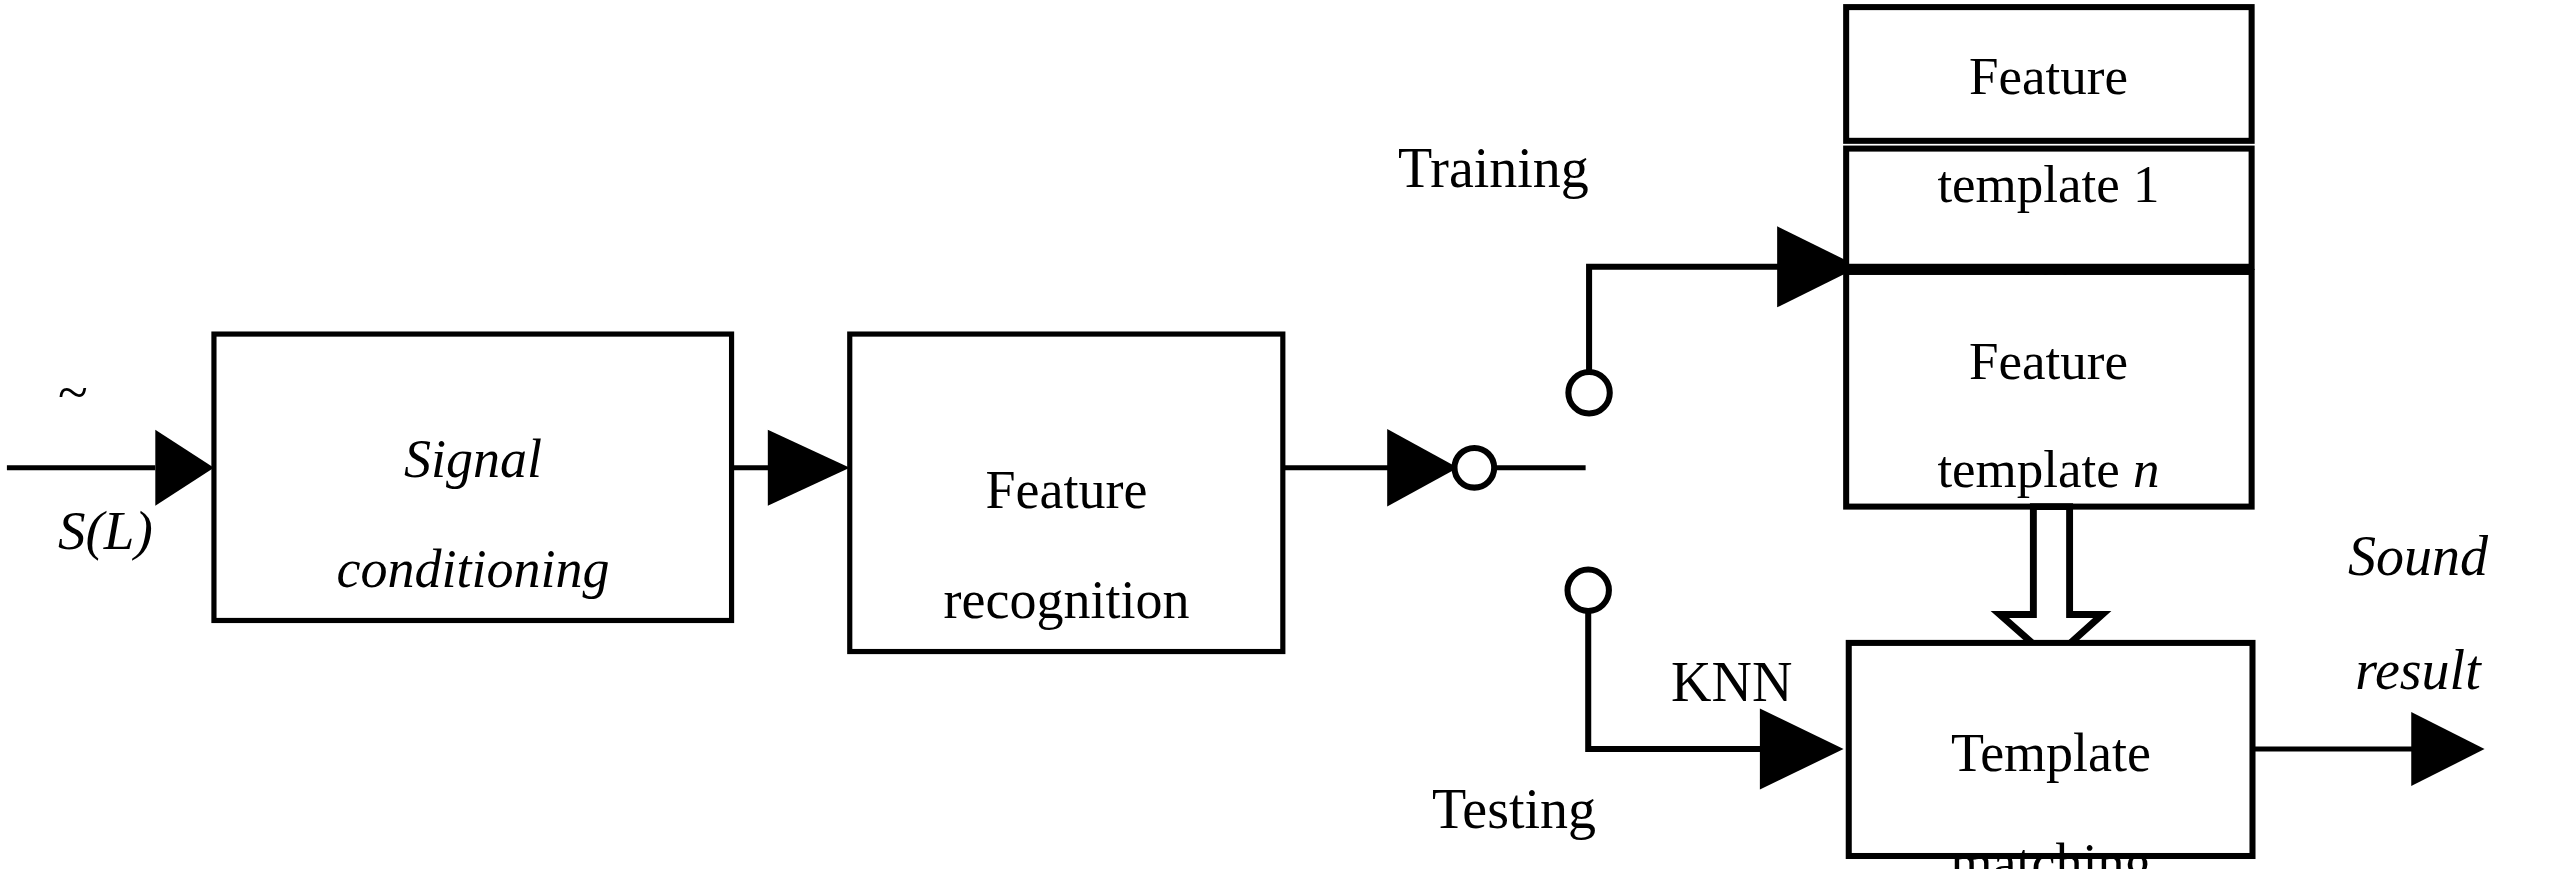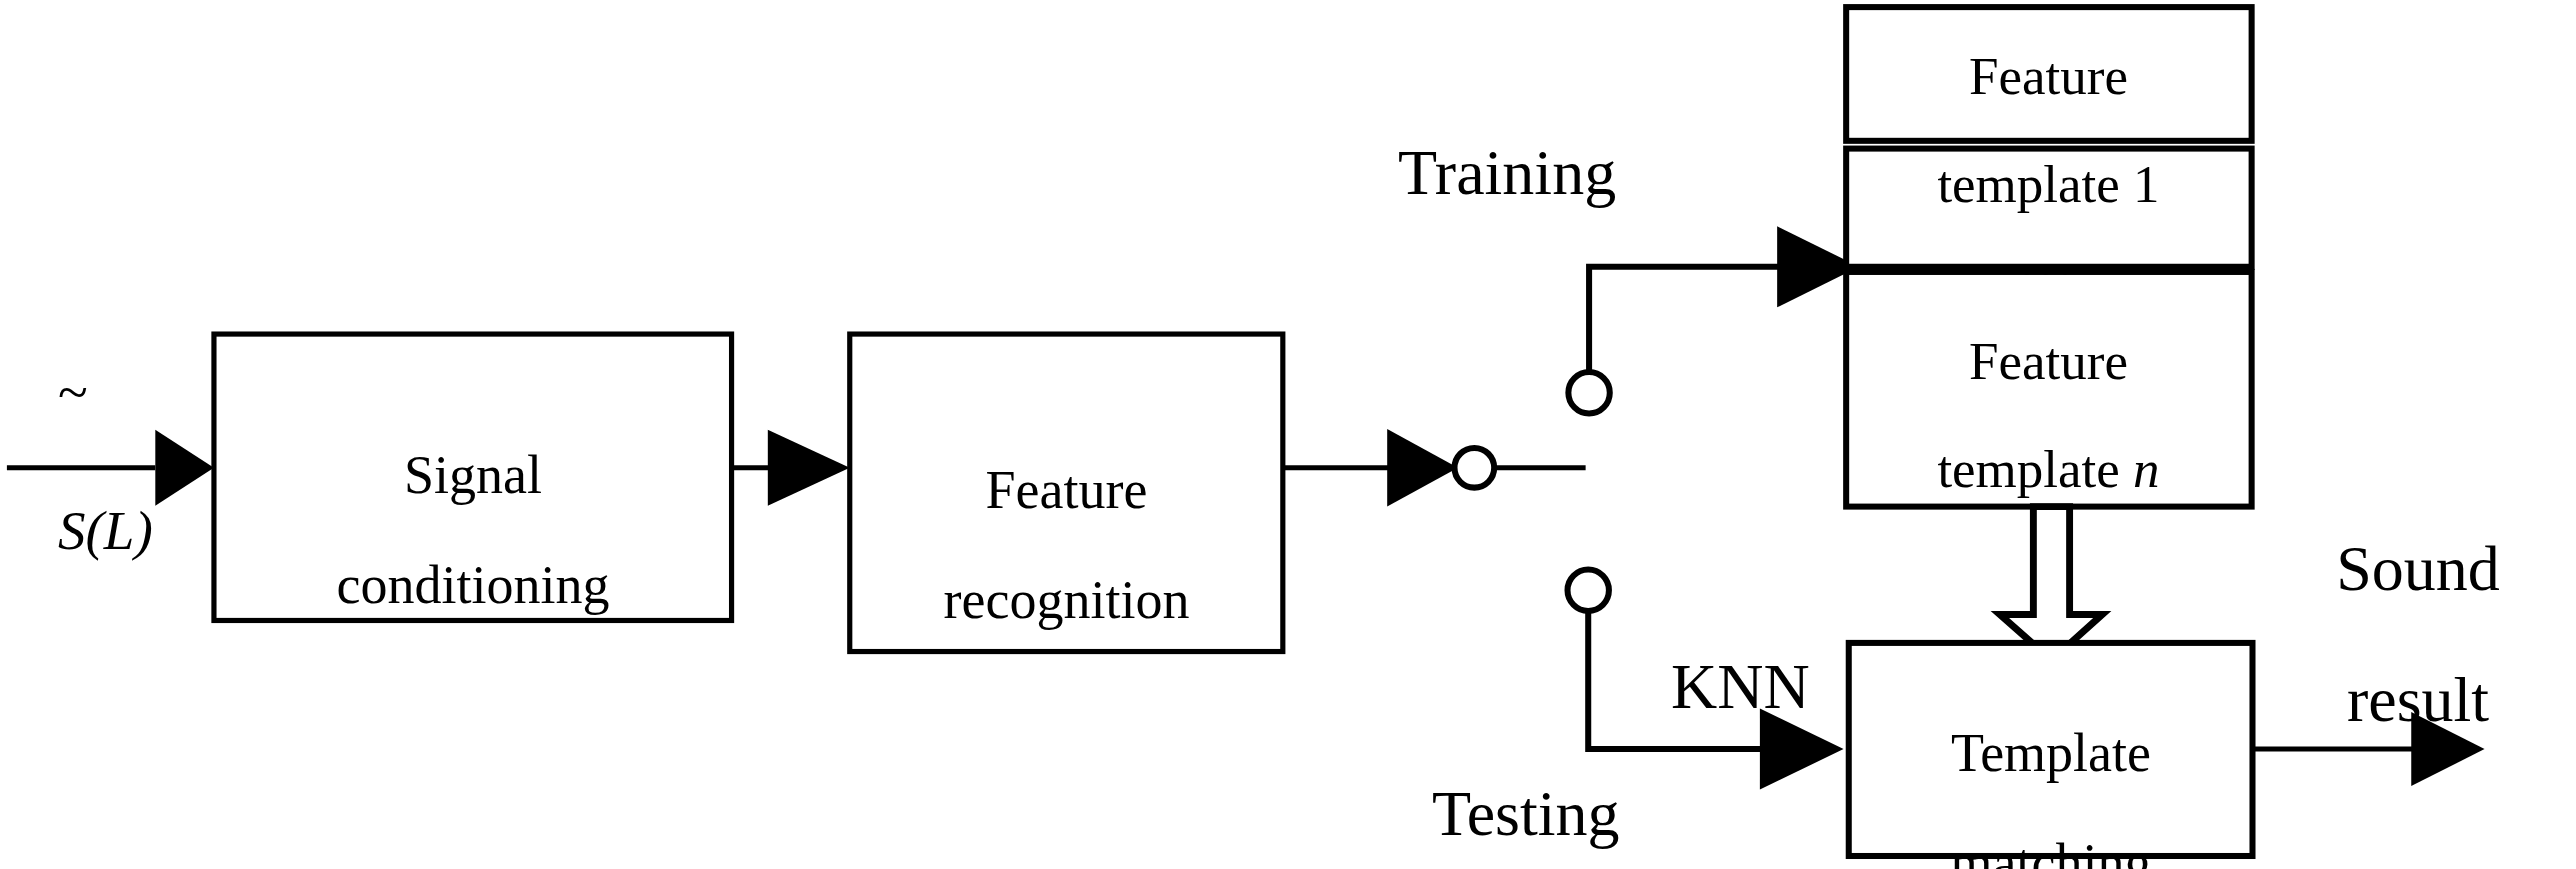--- a/index.html
+++ b/index.html
@@ -34,21 +34,21 @@
     color: #000;
     -webkit-font-smoothing: antialiased;
   }
   .box-label {
     font-size: 54px;
   }
   .tpl-label {
     font-size: 53px;
   }
   .side-label {
-    font-size: 64px;
+    font-size: 56px;
   }
   .math-label {
     font-size: 52px;
     font-style: italic;
   }
   .dots-label {
     font-size: 57px;
     letter-spacing: 0.10em;
     font-weight: 700;
   }
@@ -122,21 +122,21 @@
     </g>
   </svg>
 
   <div class="lbl math-label" style="left:10.4px; top:335px; width:190px; font-size:55px;">
     <span style="position:relative; display:inline-block;">
       <span style="position:absolute; left:0; right:0; top:-0.48em; text-align:center; font-style:normal;">~</span>
       <span>S</span>
     </span><span>(L)</span>
   </div>
 
-  <div class="lbl box-label" style="left:214px; top:393px; width:518px;">
+  <div class="lbl box-label" style="left:214px; top:377px; width:518px;font-style:italic;">
     <div>Signal</div>
     <div>conditioning</div>
   </div>
 
   <div class="lbl box-label" style="left:850px; top:408px; width:433px;">
     <div>Feature</div>
     <div>recognition</div>
   </div>
 
   <div class="lbl side-label" style="left:1398px; top:140px; width:328px; text-align:left;">Training</div>
@@ -155,19 +155,19 @@
   <div class="lbl tpl-label" style="left:1846px; top:280px; width:405px;">
     <div>Feature</div>
     <div><span>template </span><span class="ital">n</span></div>
   </div>
 
   <div class="lbl box-label" style="left:1849px; top:671px; width:404px;">
     <div>Template</div>
     <div>matching</div>
   </div>
 
-  <div class="lbl side-label" style="left:2260px; top:471px; width:316px; text-align:center;">
+  <div class="lbl side-label" style="left:2260px; top:471px; width:316px; text-align:center;font-style:italic;">
     <div>Sound</div>
     <div>result</div>
   </div>
 
 </div>
 
 
 </body></html>

